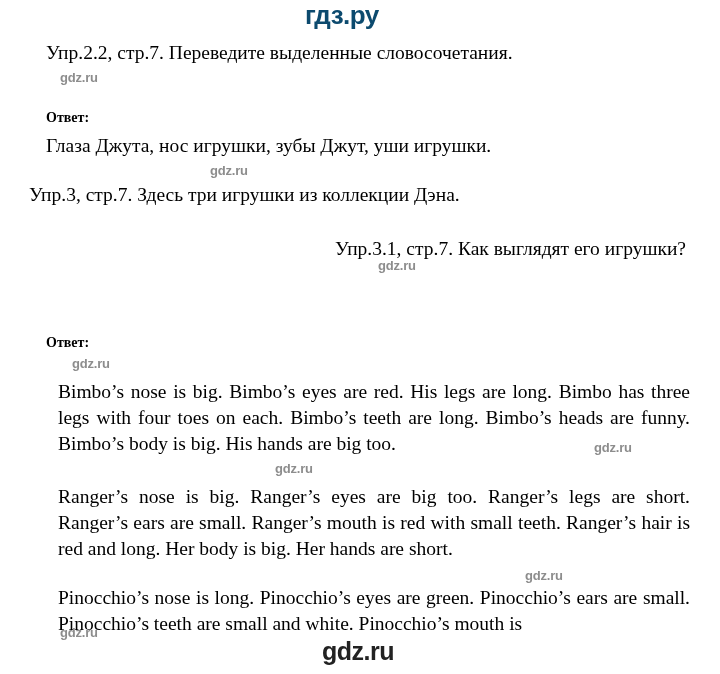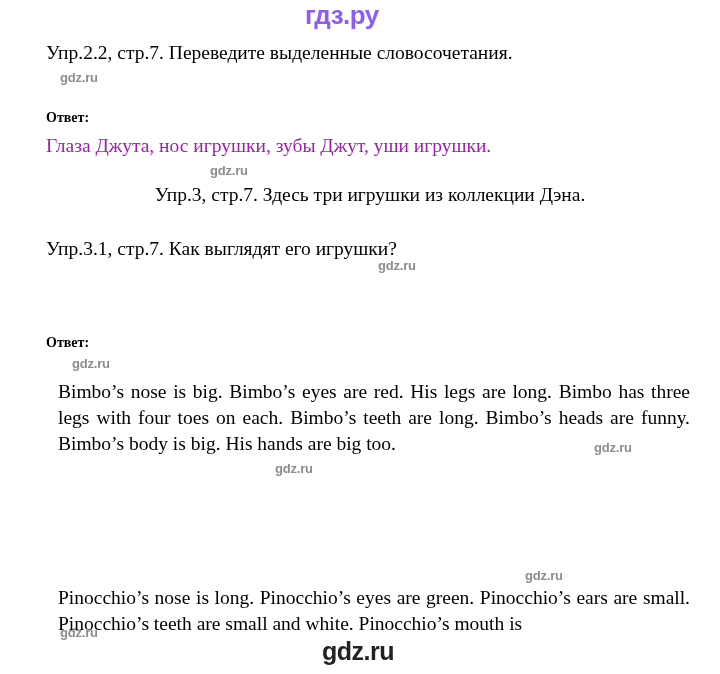--- a/index.html
+++ b/index.html
@@ -21,26 +21,26 @@
     height: 674px;
   }
   .site-logo-top {
     position: absolute;
     left: 305px;
     top: 0px;
     font-family: "Liberation Sans", sans-serif;
     font-weight: bold;
     font-size: 26px;
     letter-spacing: -0.5px;
-    color: #8b5cf6;
+    color: #0c4a6e;
   }
   .line {
     font-size: 19.5px;
     line-height: 25px;
-    color: #a21caf;
+    color: #000000;
   }
   .task-line {
     font-size: 19.5px;
     line-height: 26px;
   }
   .answer-label {
     font-size: 14px;
     font-weight: bold;
     line-height: 26px;
   }
@@ -81,35 +81,36 @@
   <div class="blk task-line" style="left:46px; top:40px; width:640px;">Упр.2.2, стр.7. Переведите выделенные словосочетания.</div>
 
   <div class="wm" style="left:60px; top:70px;">gdz.ru</div>
 
   <div class="blk answer-label" style="left:46px; top:105px;">Ответ:</div>
 
   <div class="blk line" style="left:46px; top:133px; width:640px;">Глаза Джута, нос игрушки, зубы Джут, уши игрушки.</div>
 
   <div class="wm" style="left:210px; top:163px;">gdz.ru</div>
 
-  <div class="blk task-line" style="left:50px; top:182px; width:640px;text-align:center;">Упр.3, стр.7. Здесь три игрушки из коллекции Дэна.</div>
+  <div class="blk task-line" style="left:29px; top:182px; width:640px;">Упр.3, стр.7. Здесь три игрушки из коллекции Дэна.</div>
 
-  <div class="blk task-line" style="left:46px; top:236px; width:640px;">Упр.3.1, стр.7. Как выглядят его игрушки?</div>
+  <div class="blk task-line" style="left:46px; top:236px; width:640px;text-align:right;">Упр.3.1, стр.7. Как выглядят его игрушки?</div>
 
   <div class="wm" style="left:378px; top:258px;">gdz.ru</div>
 
   <div class="blk answer-label" style="left:46px; top:330px;">Ответ:</div>
 
   <div class="wm" style="left:72px; top:356px;">gdz.ru</div>
 
   <div class="blk para" style="left:46px; top:379px; width:632px;">Bimbo’s nose is big. Bimbo’s eyes are red. His legs are long. Bimbo has three legs with four toes on each. Bimbo’s teeth are long. Bimbo’s heads are funny. Bimbo’s body is big. His hands are big too.</div>
 
   <div class="wm" style="left:594px; top:440px;">gdz.ru</div>
   <div class="wm" style="left:275px; top:461px;">gdz.ru</div>
 
+  <div class="blk para" style="left:46px; top:484px; width:632px;">Ranger’s nose is big. Ranger’s eyes are big too. Ranger’s legs are short. Ranger’s ears are small. Ranger’s mouth is red with small teeth. Ranger’s hair is red and long. Her body is big. Her hands are short.</div>
 
   <div class="wm" style="left:525px; top:568px;">gdz.ru</div>
 
   <div class="blk para" style="left:46px; top:585px; width:632px;">Pinocchio’s nose is long. Pinocchio’s eyes are green. Pinocchio’s ears are small. Pinocchio’s teeth are small and white. Pinocchio’s mouth is</div>
 
   <div class="wm" style="left:60px; top:625px;">gdz.ru</div>
 
   <div class="footer-logo">gdz.ru</div>
 
 </div>

